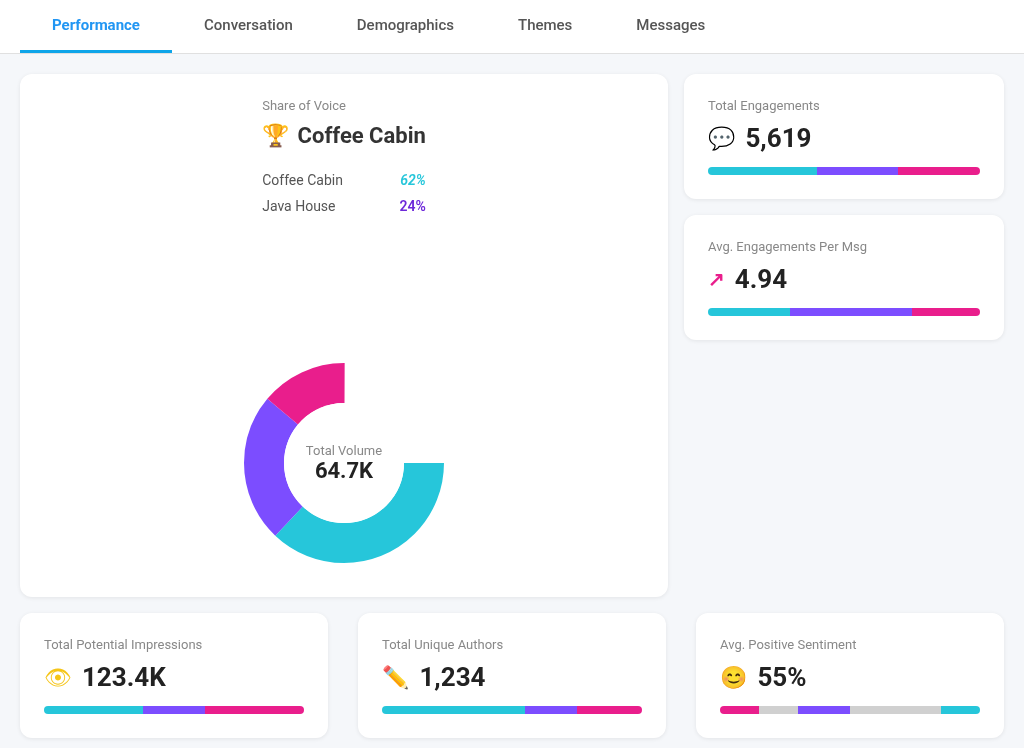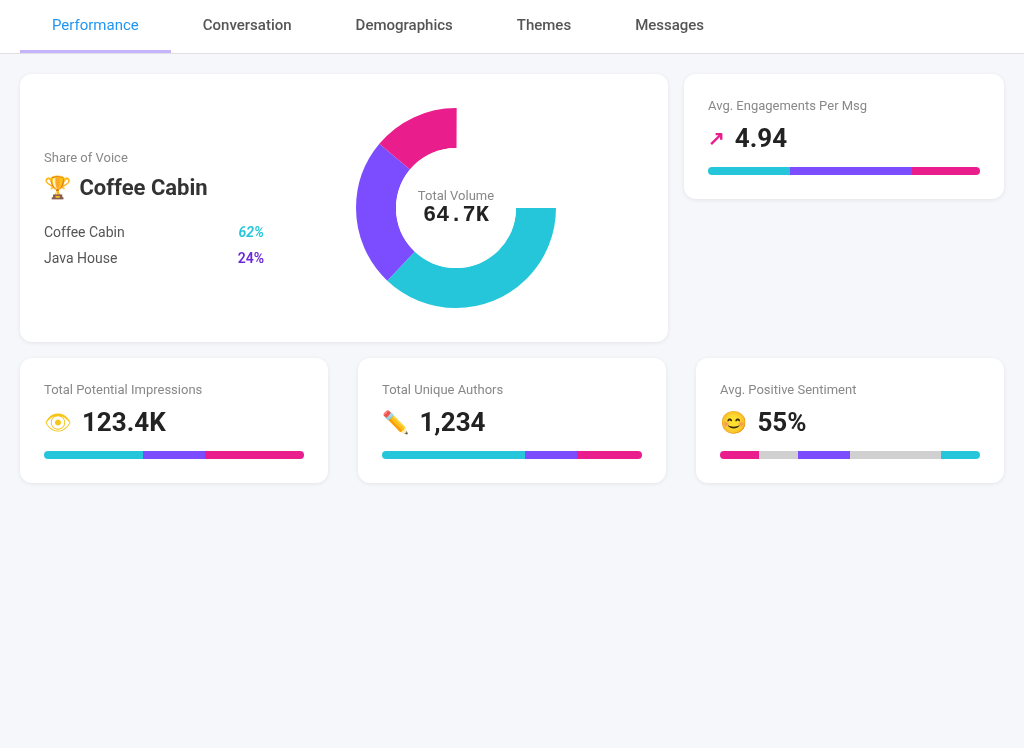--- a/index.html
+++ b/index.html
@@ -20,22 +20,22 @@
       padding: 16px 32px;
       font-size: 15px;
       font-weight: 500;
       color: #555;
       cursor: pointer;
       border-bottom: 3px solid transparent;
       white-space: nowrap;
     }
     .tab.active {
       color: #2196f3;
-      border-bottom: 3px solid #c4b5fd;
-      font-weight: 400;
+      border-bottom: 3px solid #0ea5e9;
+      font-weight: 700;
     }
 
     
     .content {
       padding: 20px;
       display: grid;
       grid-template-columns: 1fr 320px;
       grid-template-rows: auto auto;
       gap: 16px;
     }
@@ -46,23 +46,23 @@
       border-radius: 12px;
       padding: 24px;
       box-shadow: 0 1px 4px rgba(0,0,0,0.08);
     }
 
     
     .sov-card {
       grid-column: 1;
       grid-row: 1;
       display: flex;
-      flex-direction: row;
+      flex-direction: column;
       align-items: center;
-      gap: 4px;
+      gap: 35px;
     }
     .sov-left {
       flex: 0 0 220px;
     }
     .sov-label {
       font-size: 13px;
       color: #888;
       margin-bottom: 10px;
     }
     .sov-brand {
@@ -120,21 +120,20 @@
       text-align: center;
     }
     .donut-label-text {
       font-size: 13px;
       color: #888;
     }
     .donut-label-value {
       font-size: 22px;
       font-weight: 700;
       color: #222;
-      font-family: Liberation Mono, monospace;
     }
 
     
     .right-cards {
       grid-column: 2;
       grid-row: 1;
       display: flex;
       flex-direction: column;
       gap: 16px;
     }
@@ -258,20 +257,28 @@
         <div class="donut-label">
           <div class="donut-label-text">Total Volume</div>
           <div class="donut-label-value">64.7K</div>
         </div>
       </div>
     </div>
   </div>
 
   <div class="right-cards">
 
+    <div class="card">
+      <div class="metric-label">Total Engagements</div>
+      <div class="metric-value-row">
+        <span class="metric-icon chat-icon">💬</span>
+        <span class="metric-value">5,619</span>
+      </div>
+      <div class="progress-bar"></div>
+    </div>
 
     <div class="card">
       <div class="metric-label">Avg. Engagements Per Msg</div>
       <div class="metric-value-row">
         <span class="arrow-up-icon">↗</span>
         <span class="metric-value">4.94</span>
       </div>
       <div class="progress-bar-2"></div>
     </div>
   </div>

